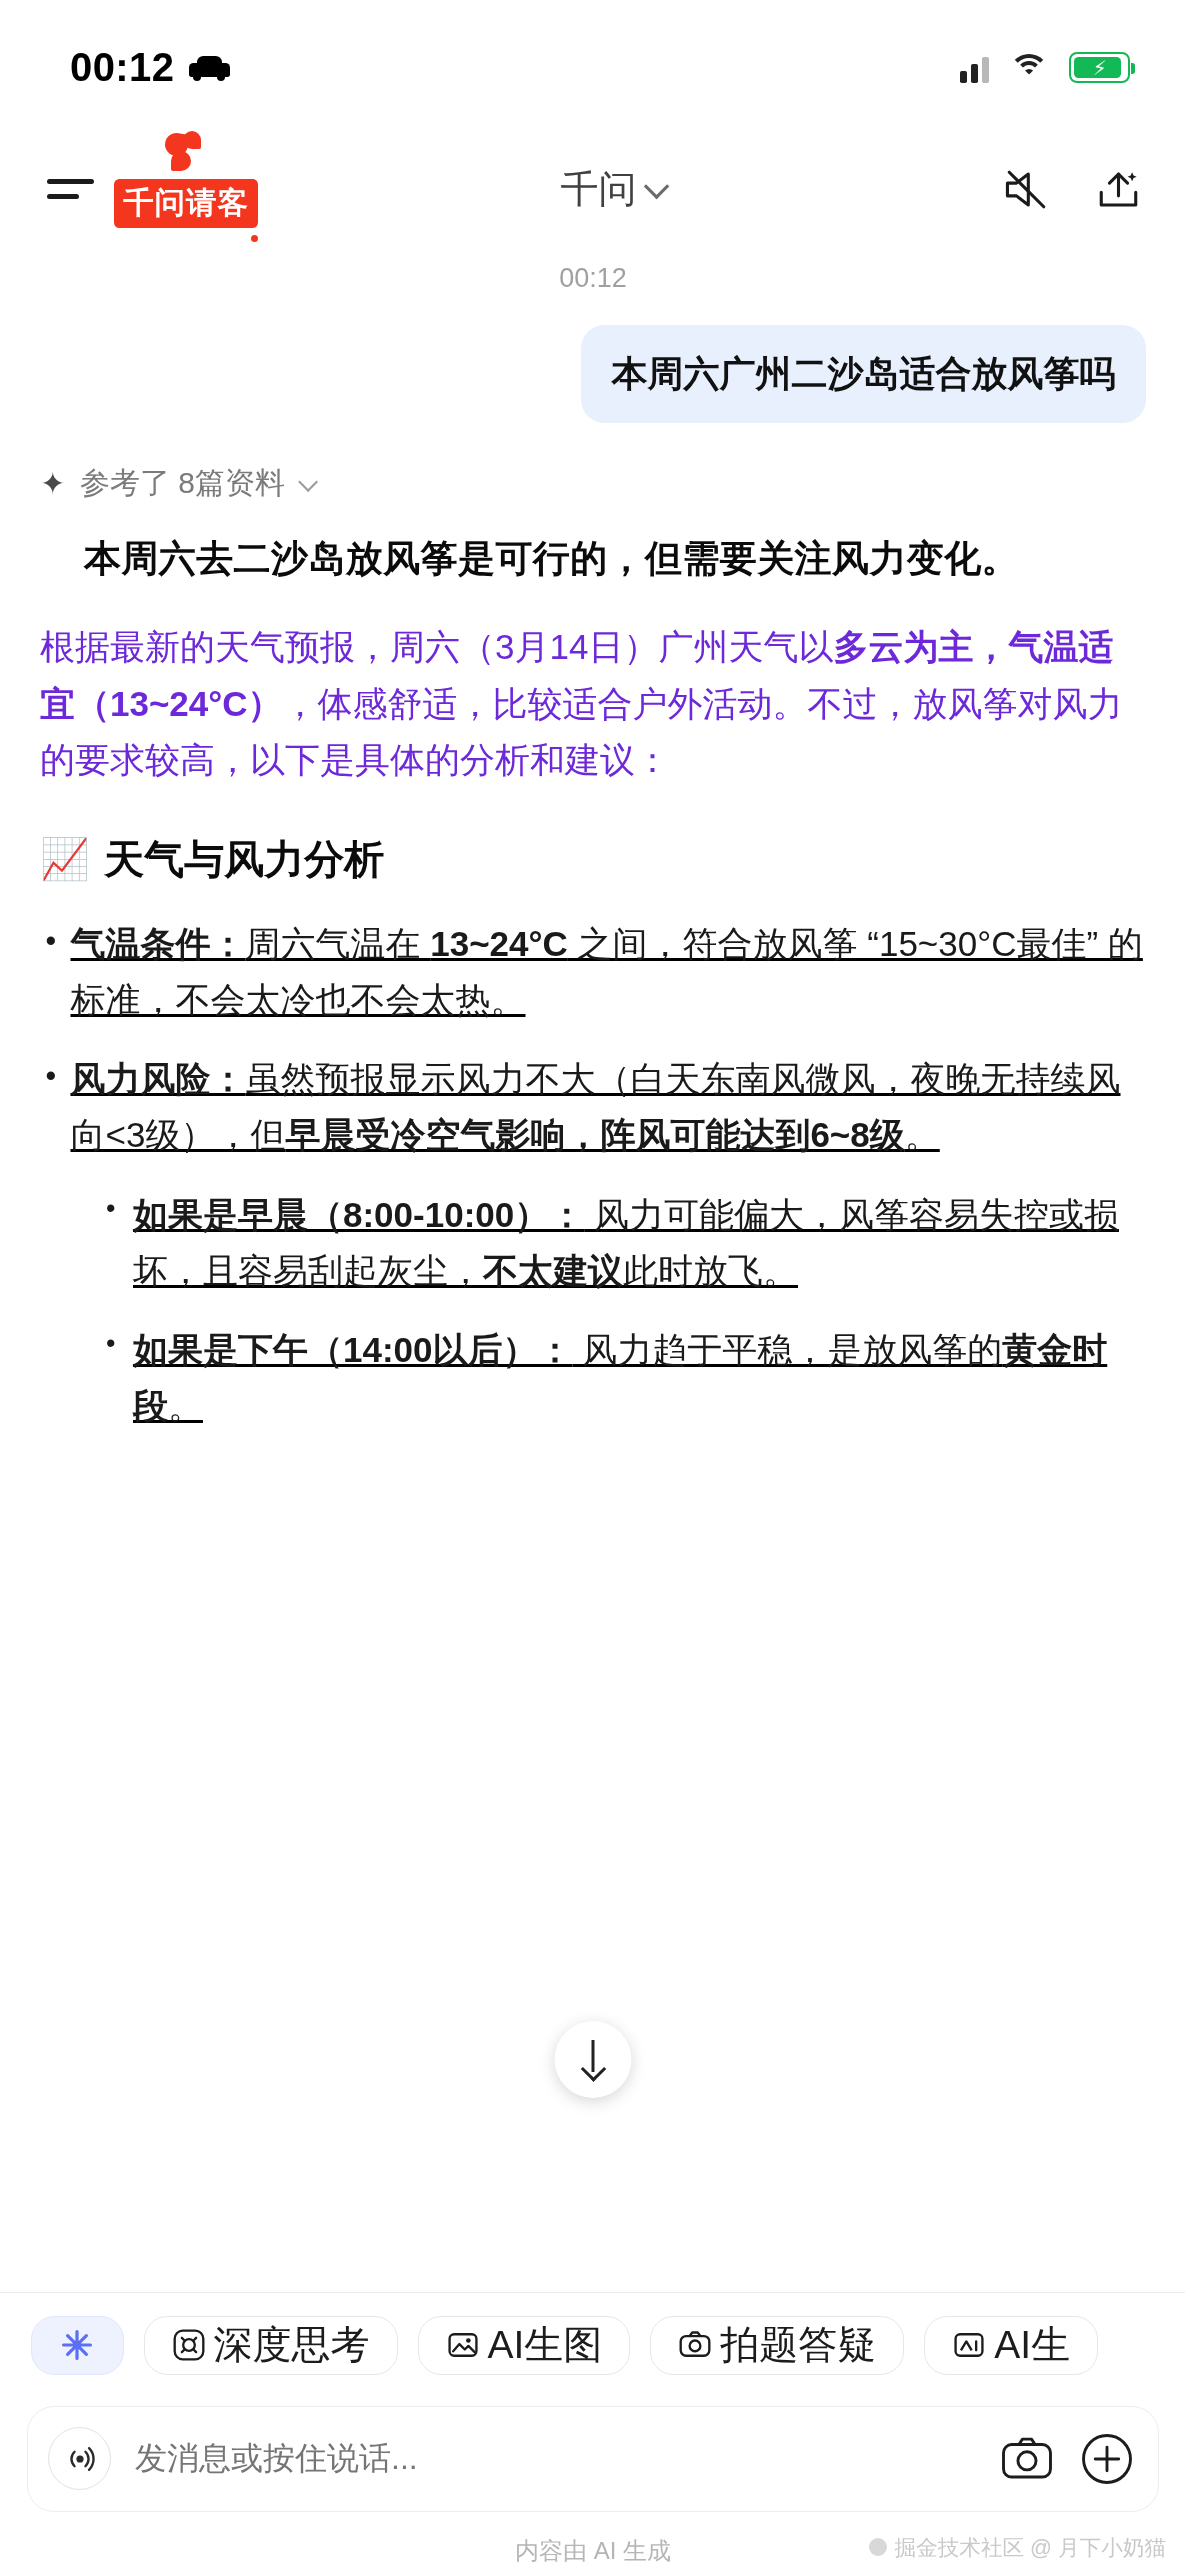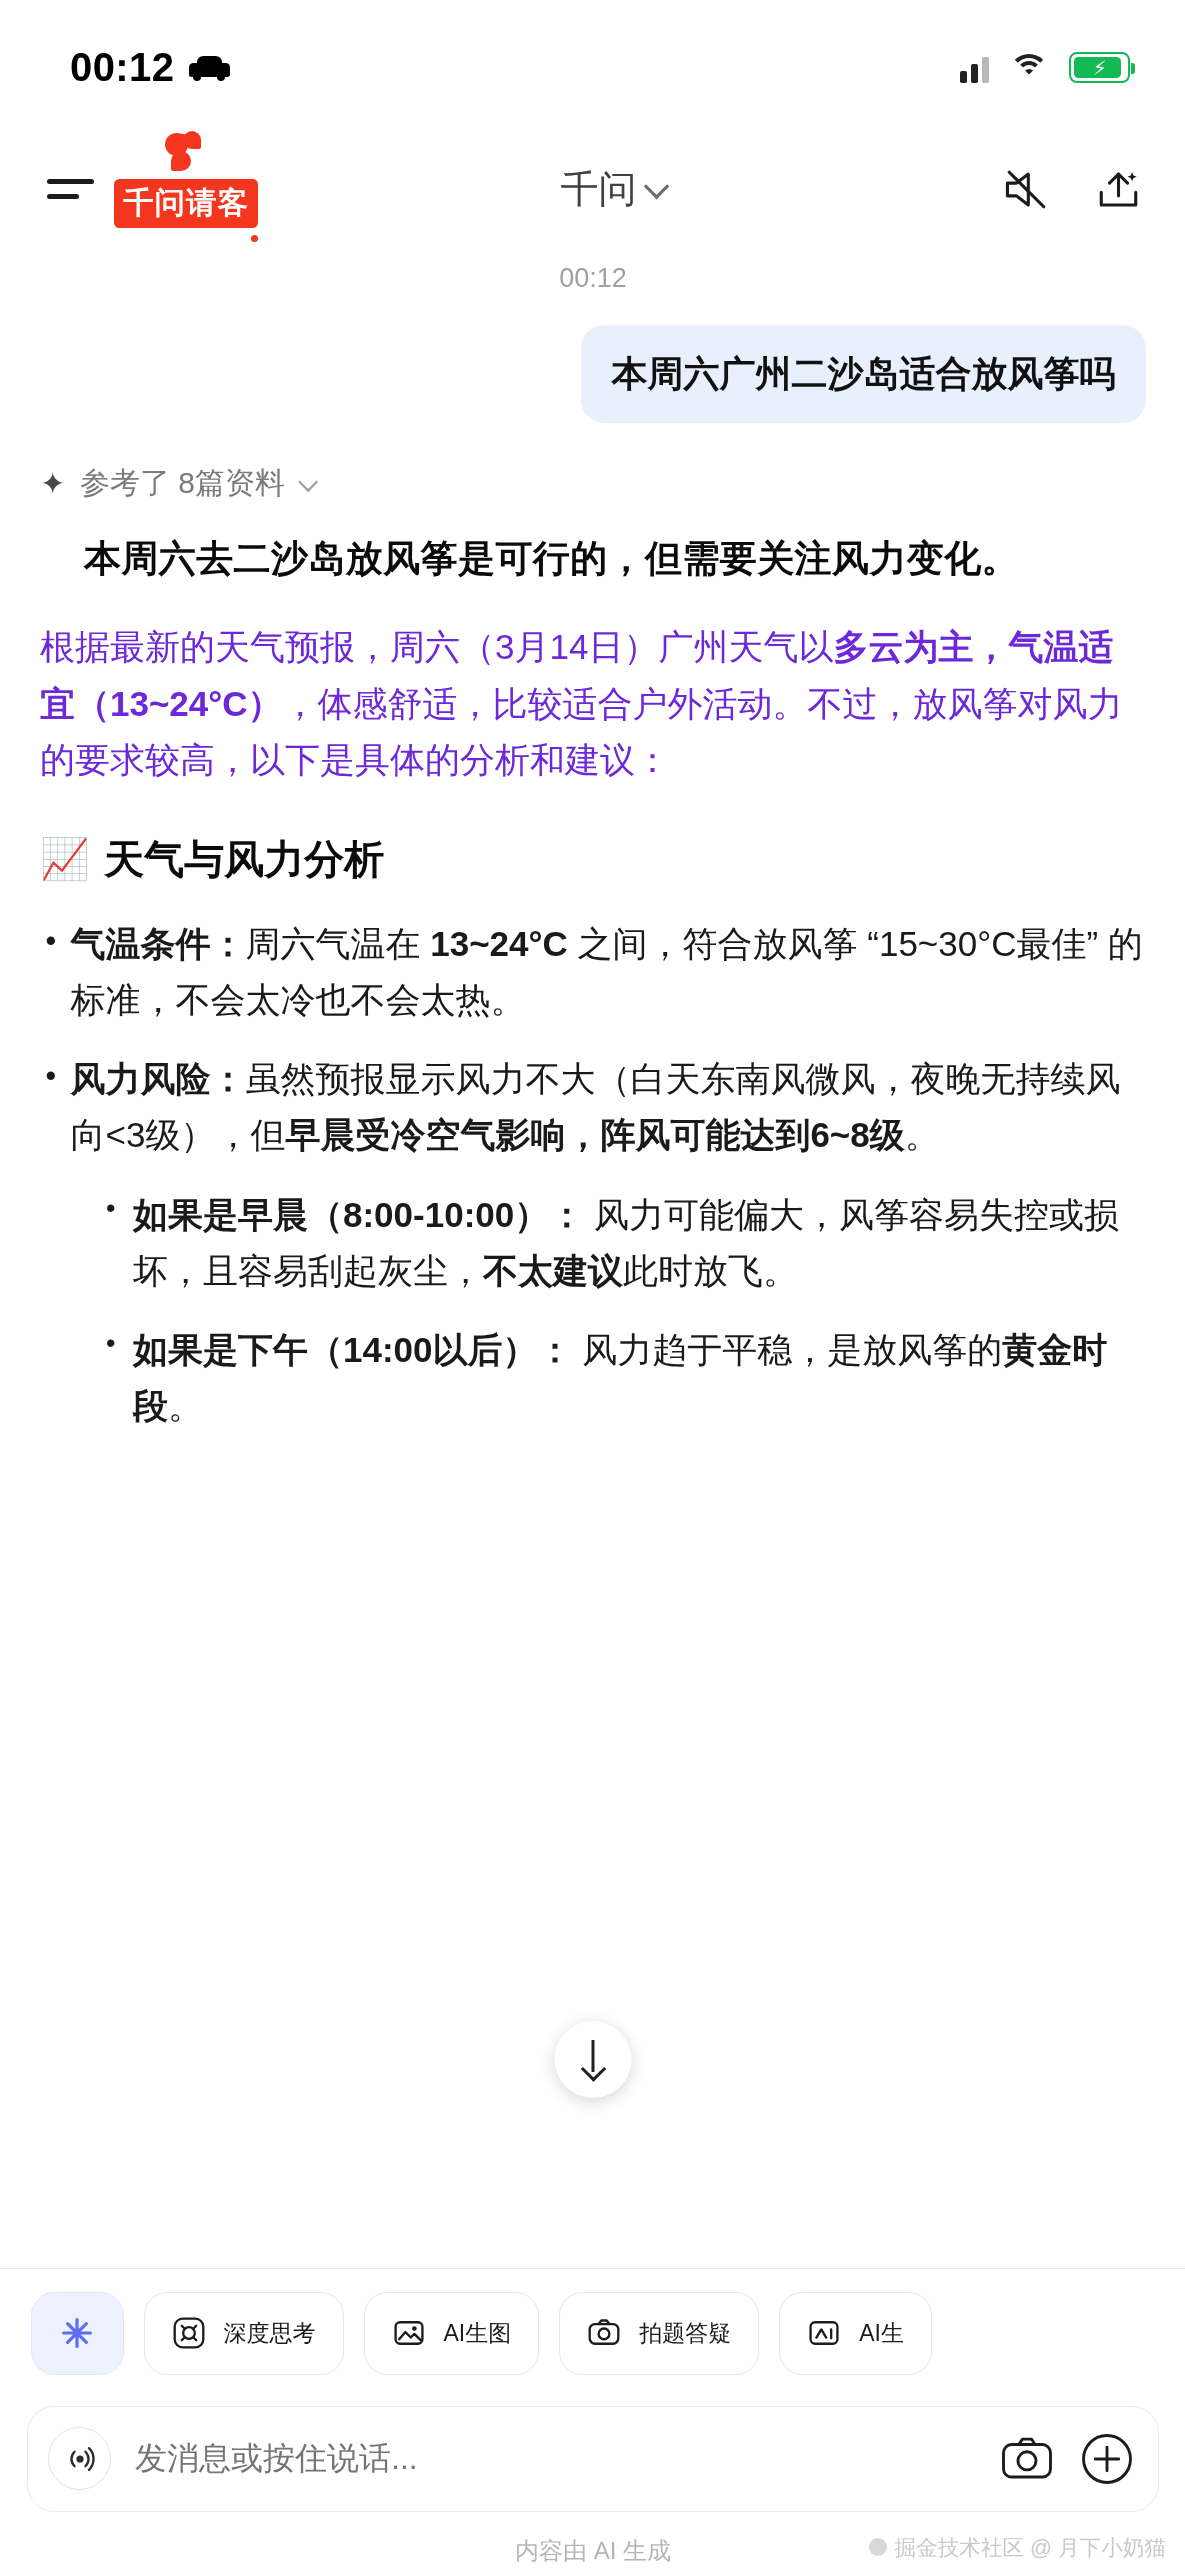--- a/index.html
+++ b/index.html
@@ -166,21 +166,21 @@
   .ans-para {
     font-size: 35px; line-height: 1.62; color: #6d28d9; margin-top: 32px;
   }
   .ans-para b { font-weight: bold; }
 
   .sec-head {
     display: flex; align-items: center; gap: 14.4px;
     font-size: 40px; font-weight: bold; color: #0b0b0b; margin: 43px 0 20px;
   }
 
-  ul.bullets { list-style: none; margin-top: 29px; }
+  ul.bullets { list-style: none; margin-top: 29px; text-decoration: underline; }
   ul.bullets > li {
     position: relative; padding-left: 30.5px; font-size: 35px; line-height: 1.6;
     color: #1a1a1a; margin-top: 23.4px;
   }
   ul.bullets > li:before {
     content: "•"; position: absolute; left: 5.4px; top: 0; font-size: 30.5px; color: #1a1a1a;
   }
   ul.sub { list-style: none; margin-top: 9px; padding-left: 32px; }
   ul.sub > li {
     position: relative; padding-left: 30.5px; font-size: 35px; line-height: 1.6;
@@ -211,23 +211,23 @@
     position: absolute; left: 0; right: 0; bottom: 0;
     background: #fff;
     padding-top: 7.2px;
   }
   .divider { height: 0.9px; background: #eaeaea; margin: 0 0 0 0; }
   .chips {
     display: flex; align-items: center; gap: 20px; padding: 23.4px 0 20px 30.5px;
     overflow: hidden;
   }
   .chip {
-    display: flex; align-items: center; gap: 18px;
-    height: 83px; border: 1.8px solid #e6e6e6; border-radius: 23.4px;
-    padding: 0 27px; font-size: 23px; color: #1c1c1c; white-space: nowrap;
+    display: flex; align-items: center; gap: 8px;
+    height: 59px; border: 1.8px solid #e6e6e6; border-radius: 23.4px;
+    padding: 0 27px; font-size: 39px; color: #1c1c1c; white-space: nowrap;
     background: #fff;
   }
   .chip-think {
     width: 93px; padding: 0; justify-content: center;
     background: #eef1fe; border-color: #e1e6fd;
   }
   .chip .ci { width: 34px; height: 34px; flex: none; }
 
   .composer {
     margin: 10.8px 27px 0;

